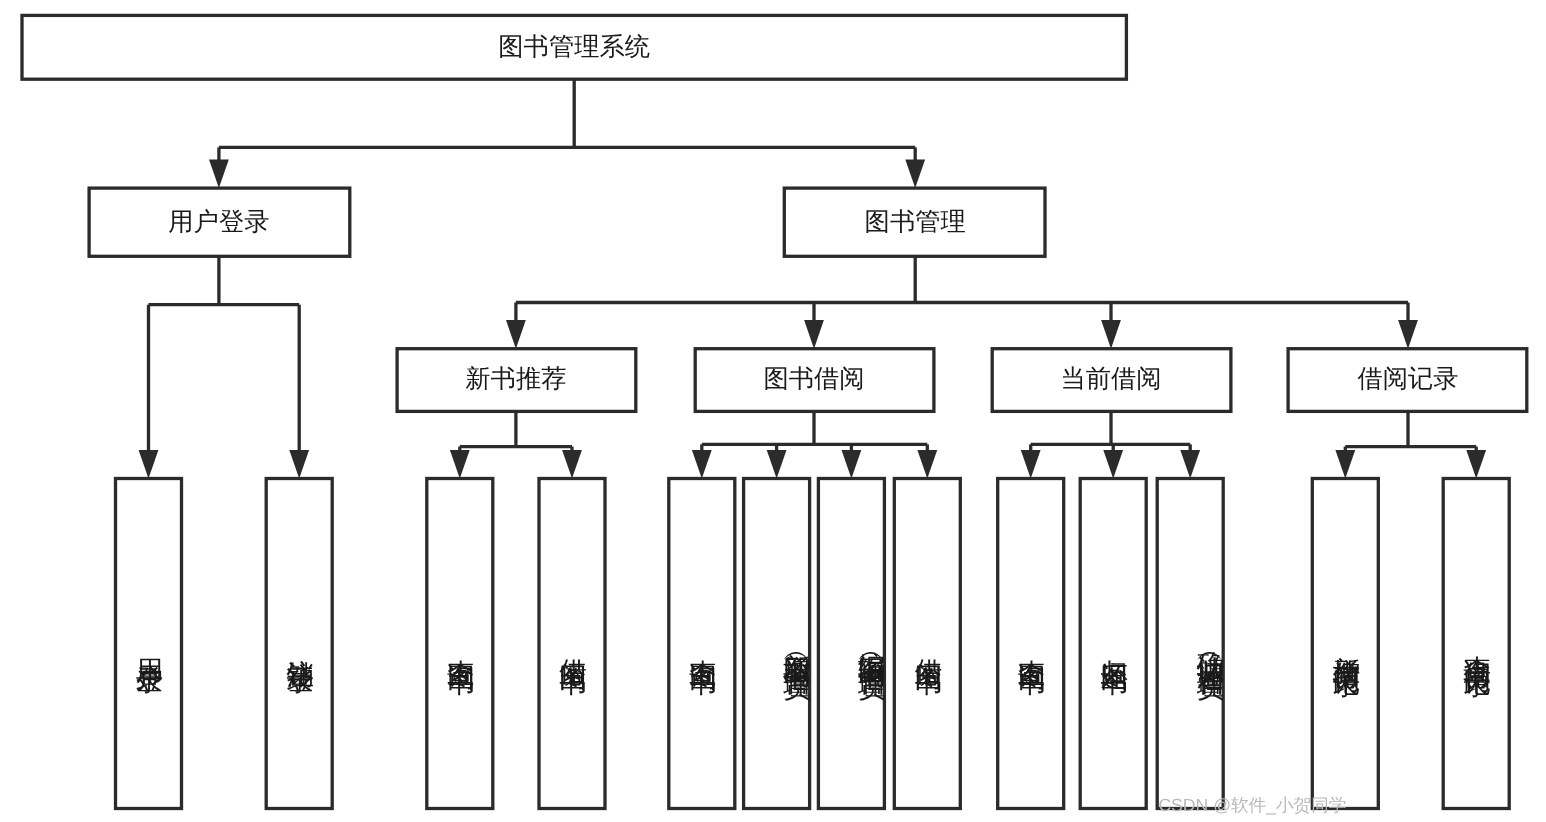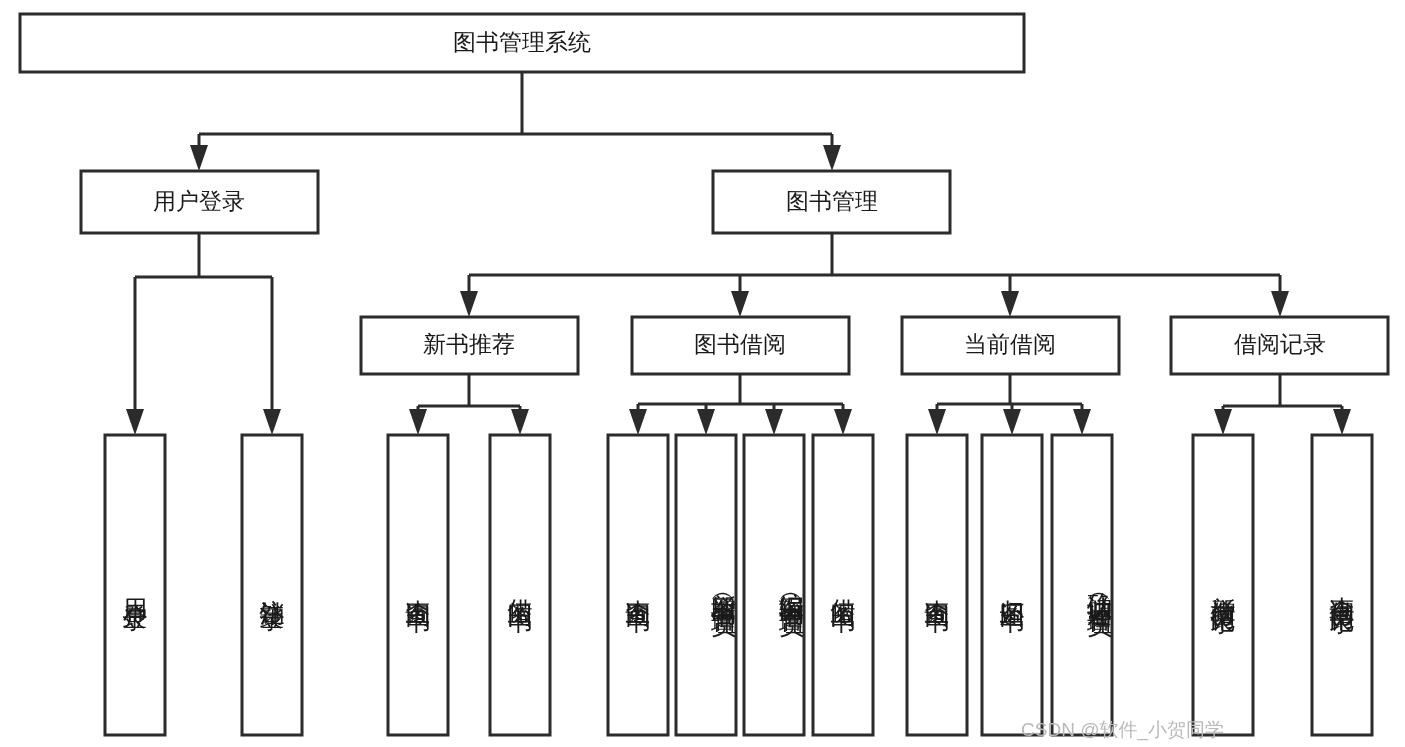--- a/index.html
+++ b/index.html
@@ -62,21 +62,21 @@
     justify-content: center;
     white-space: nowrap;
     pointer-events: none;
     user-select: none;
   }
   .watermark {
     position: absolute;
     right: 12px;
     bottom: 4px;
     font-family: "Liberation Sans", "DejaVu Sans", sans-serif;
-    font-size: 19px;
+    font-size: 16px;
     color: #b9b9b9;
     white-space: nowrap;
     user-select: none;
   }
 </style>
 </head>
 <body>
 
 <div id="diagram-root">
 

